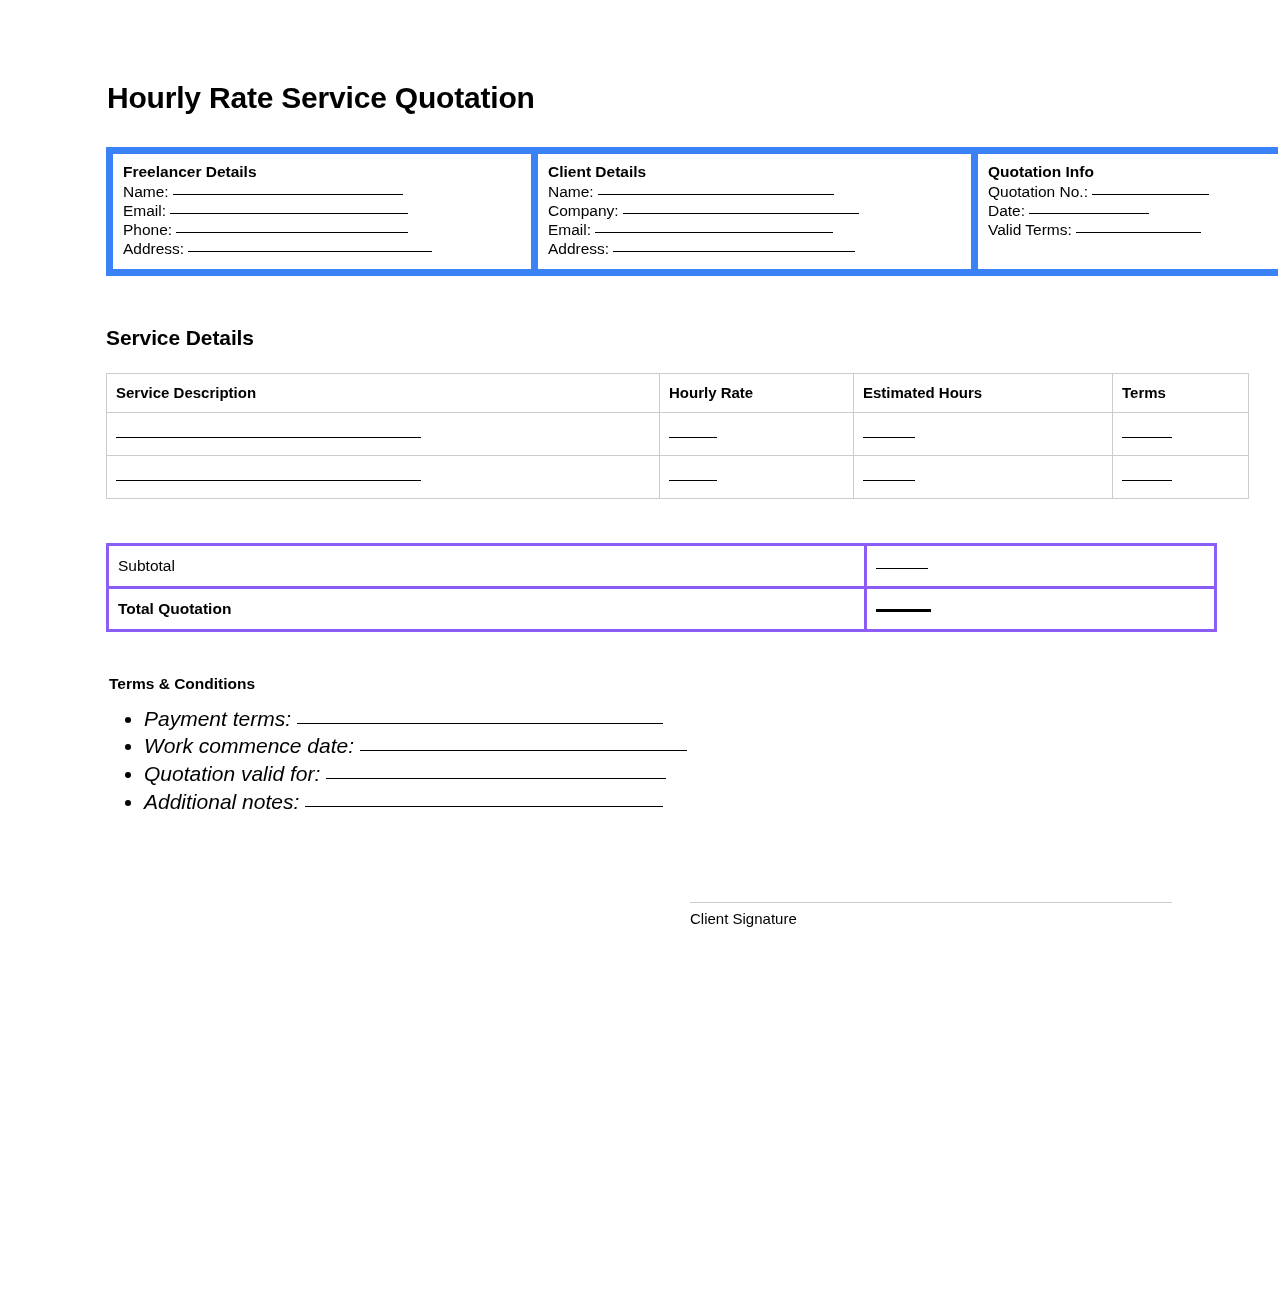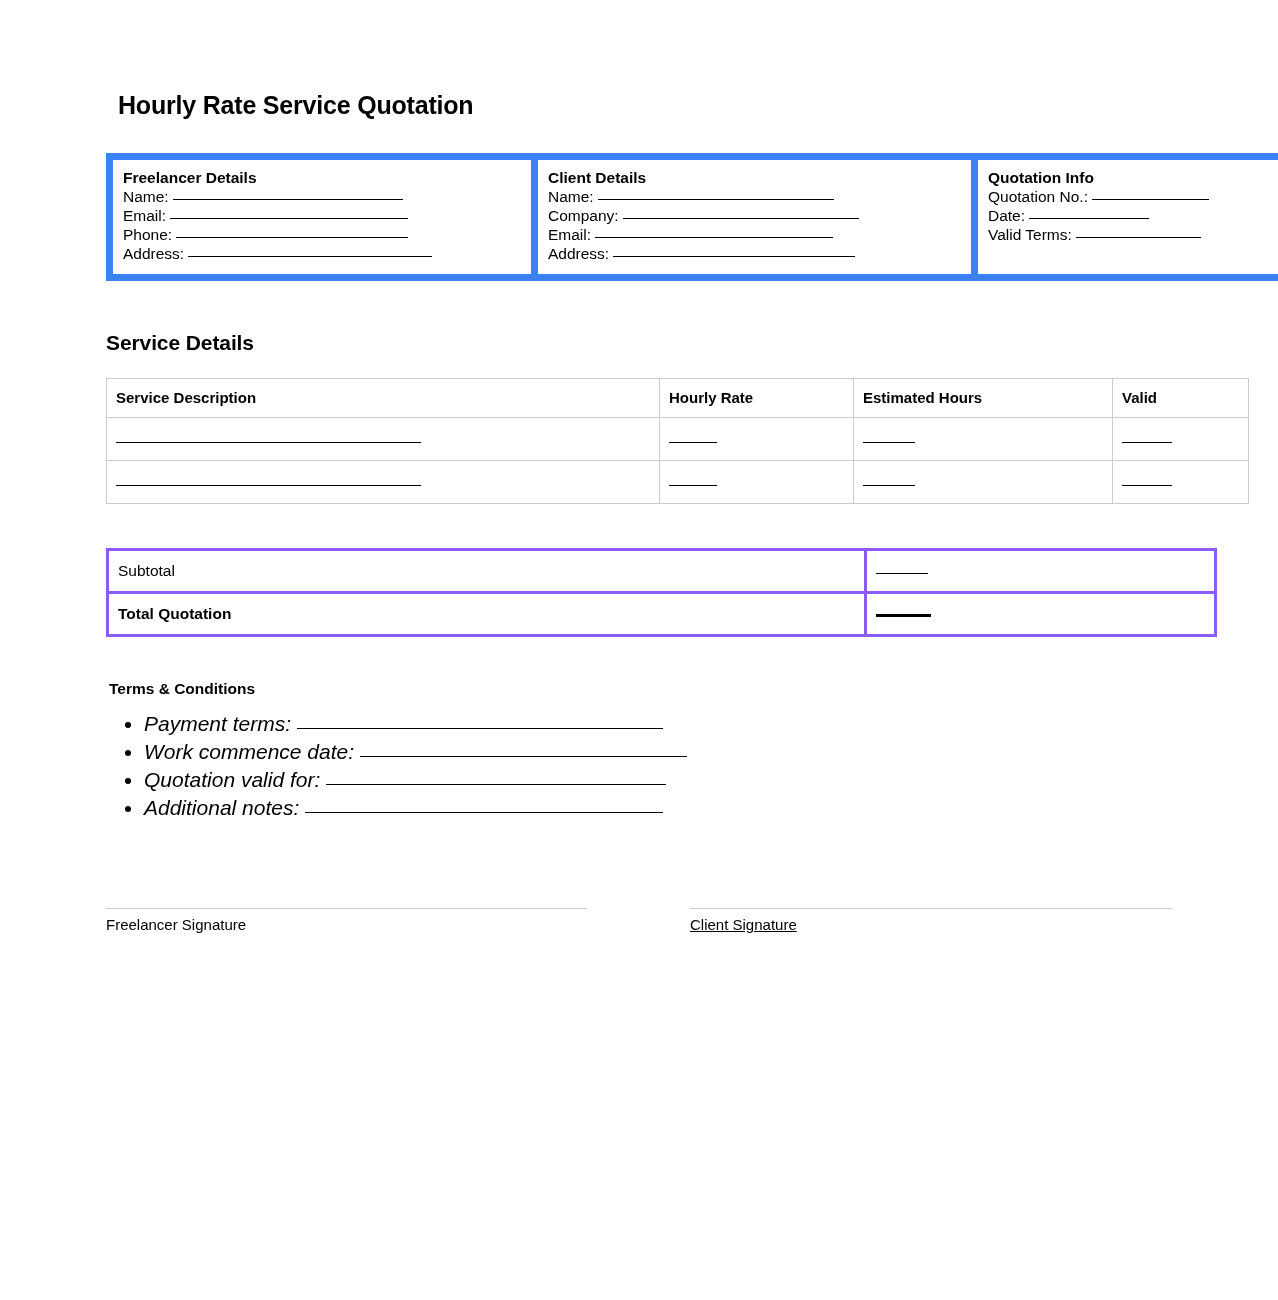--- a/index.html
+++ b/index.html
@@ -23,24 +23,24 @@
   }
   .content {
     position: absolute;
     left: 106px;
     top: 0;
     width: 1066px;
   }
 
   
   .doc-title {
-    font-size: 25px;
+    font-size: 30px;
     font-weight: bold;
     line-height: 1.1;
-    margin: 12px;
+    margin: 1px;
     padding-top: 80px;
     letter-spacing: -0.2px;
   }
 
   
   .parties {
     margin-top: 33px;
     border-collapse: collapse;
     width: 1066px;
     table-layout: fixed;
@@ -161,21 +161,21 @@
     position: relative;
     margin-top: 86px;
     width: 1066px;
     height: 60px;
   }
   .sig-block {
     position: absolute;
     top: 0;
   }
   .sig-left  { left: 0px;   width: 481px; }
-  .sig-right { left: 584px; width: 482px; text-decoration: underline; }
+  .sig-right { left: 584px; width: 482px; }
   .sig-line {
     border-top: 1px solid #cccccc;
     height: 0;
     width: 100%;
   }
   .sig-label {
     font-size: 15px;
     padding-top: 7px;
     display: block;
   }
@@ -251,21 +251,21 @@
     </table>
 
     <h2 class="section-head">Service Details</h2>
 
     <table class="service-table">
       <thead>
         <tr>
           <th class="sc-desc">Service Description</th>
           <th class="sc-rate">Hourly Rate</th>
           <th class="sc-hours">Estimated Hours</th>
-          <th class="sc-total">Valid</th>
+          <th class="sc-total">Terms</th>
         </tr>
       </thead>
       <tbody>
         <tr>
           <td><span class="rule" style="width:305px"></span></td>
           <td><span class="rule" style="width:48px"></span></td>
           <td><span class="rule" style="width:52px"></span></td>
           <td><span class="rule" style="width:50px"></span></td>
         </tr>
         <tr>
@@ -305,24 +305,20 @@
         <span>Quotation valid for:</span>
         <span class="rule" style="width:340px"></span>
       </li>
       <li>
         <span>Additional notes:</span>
         <span class="rule" style="width:358px"></span>
       </li>
     </ul>
 
     <div class="signatures">
-      <div class="sig-block sig-left">
-        <div class="sig-line"></div>
-        <span class="sig-label">Freelancer Signature</span>
-      </div>
       <div class="sig-block sig-right">
         <div class="sig-line"></div>
         <span class="sig-label">Client Signature</span>
       </div>
     </div>
 
   </div>
 </div>
 
 </body></html>

